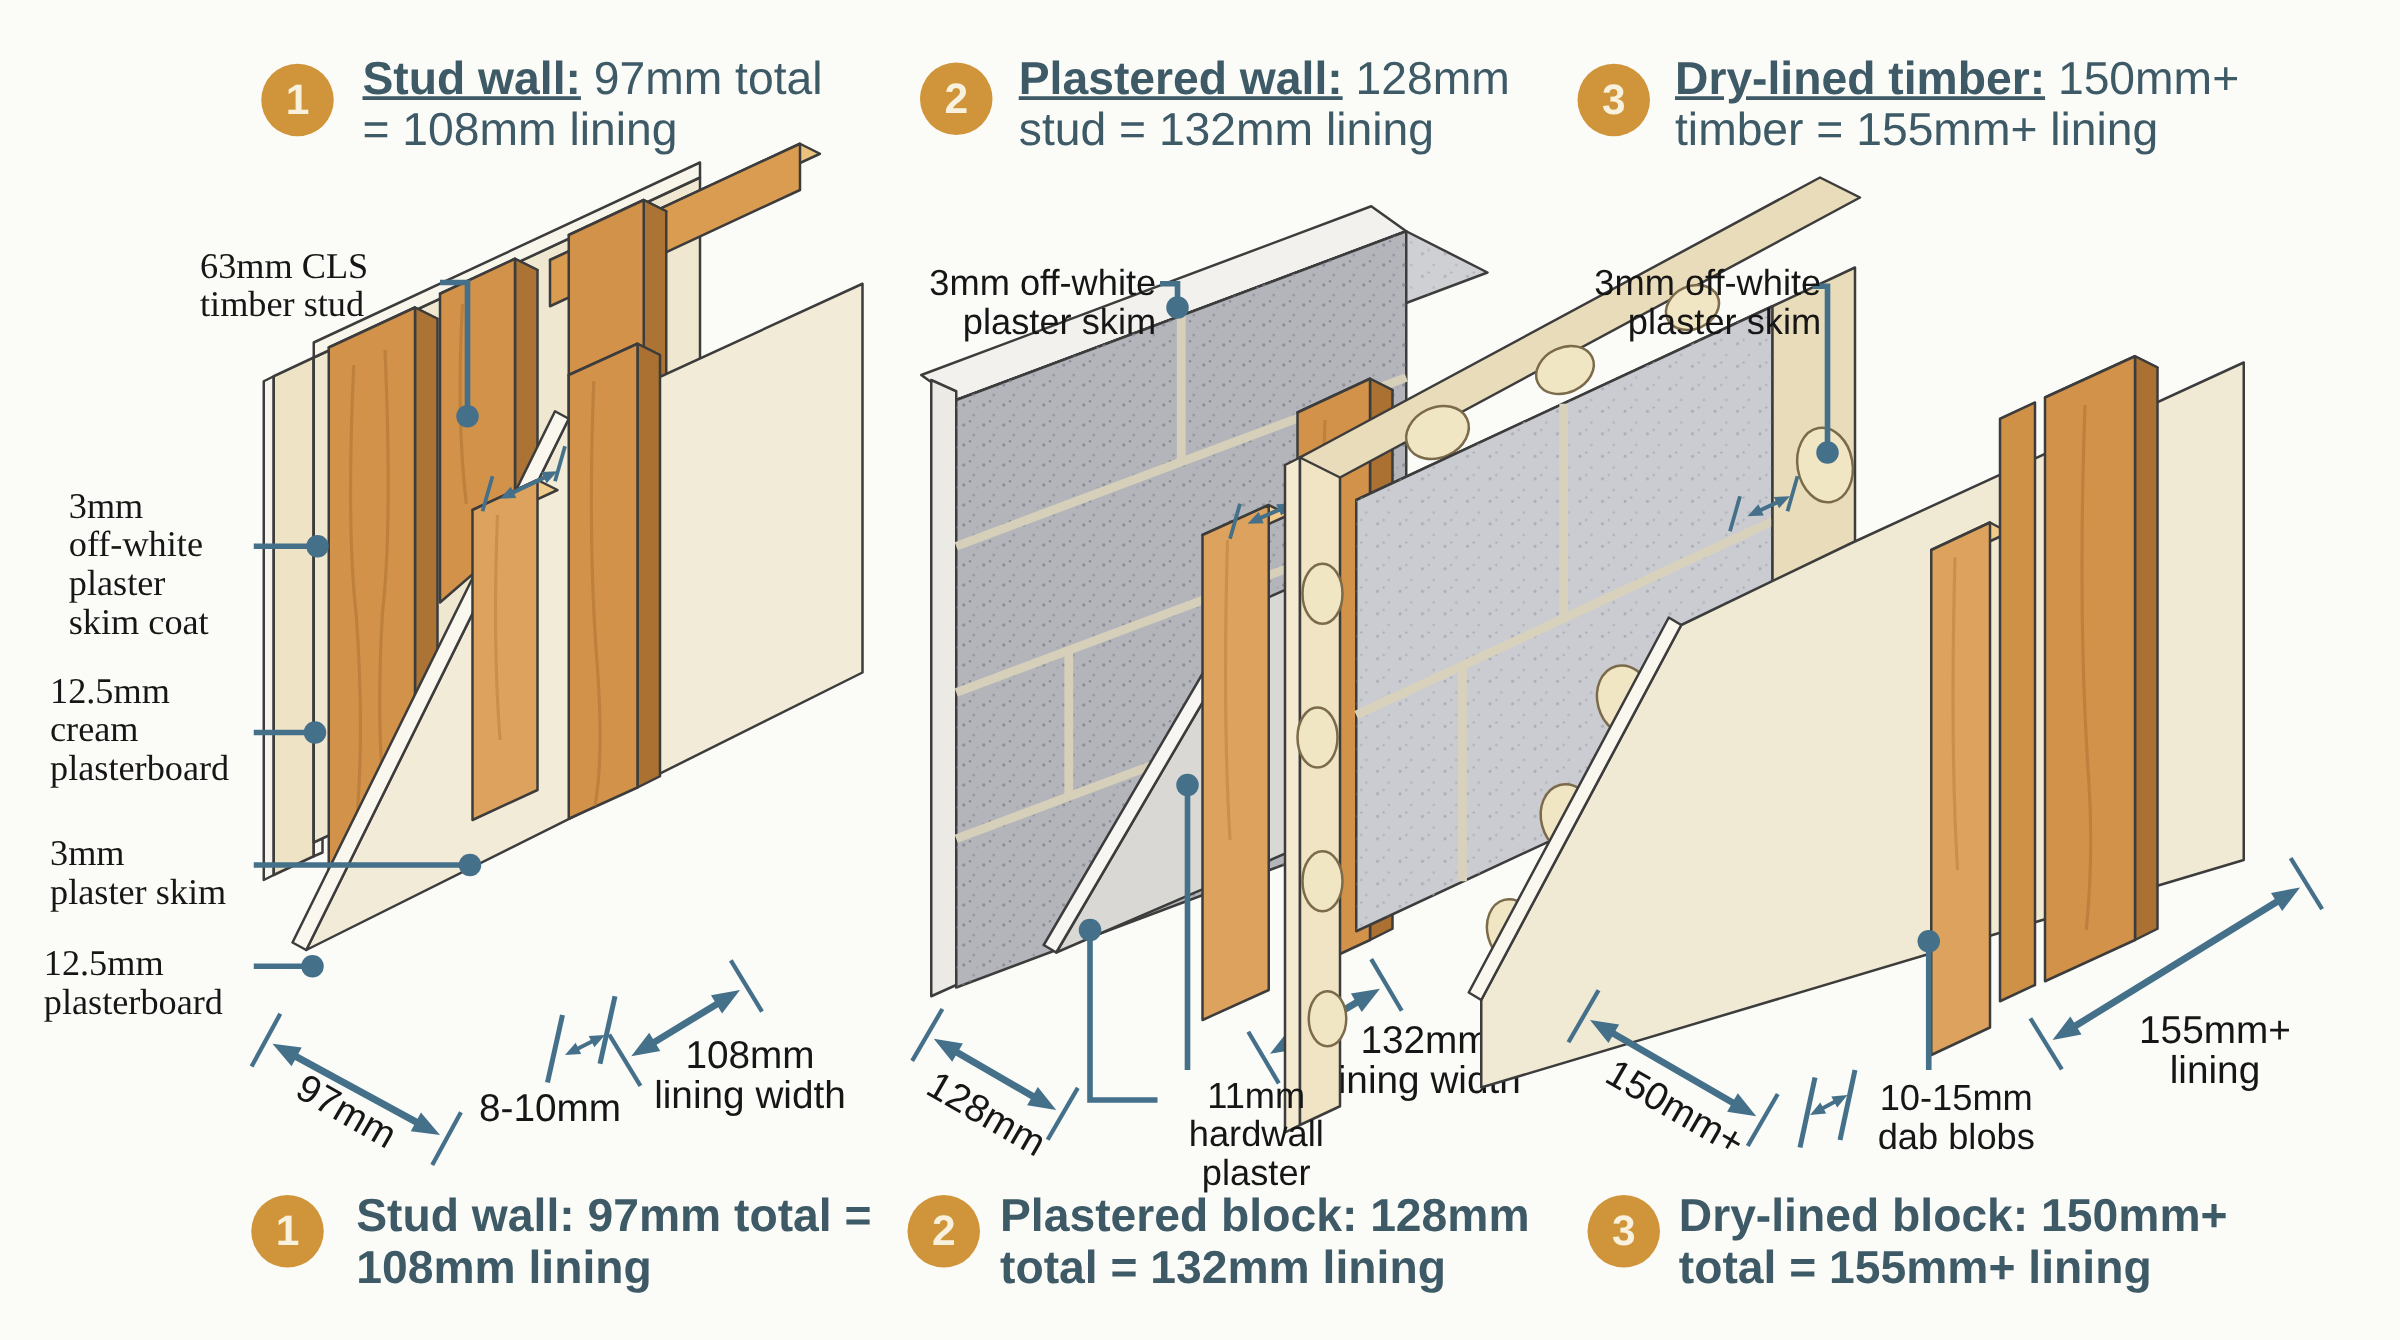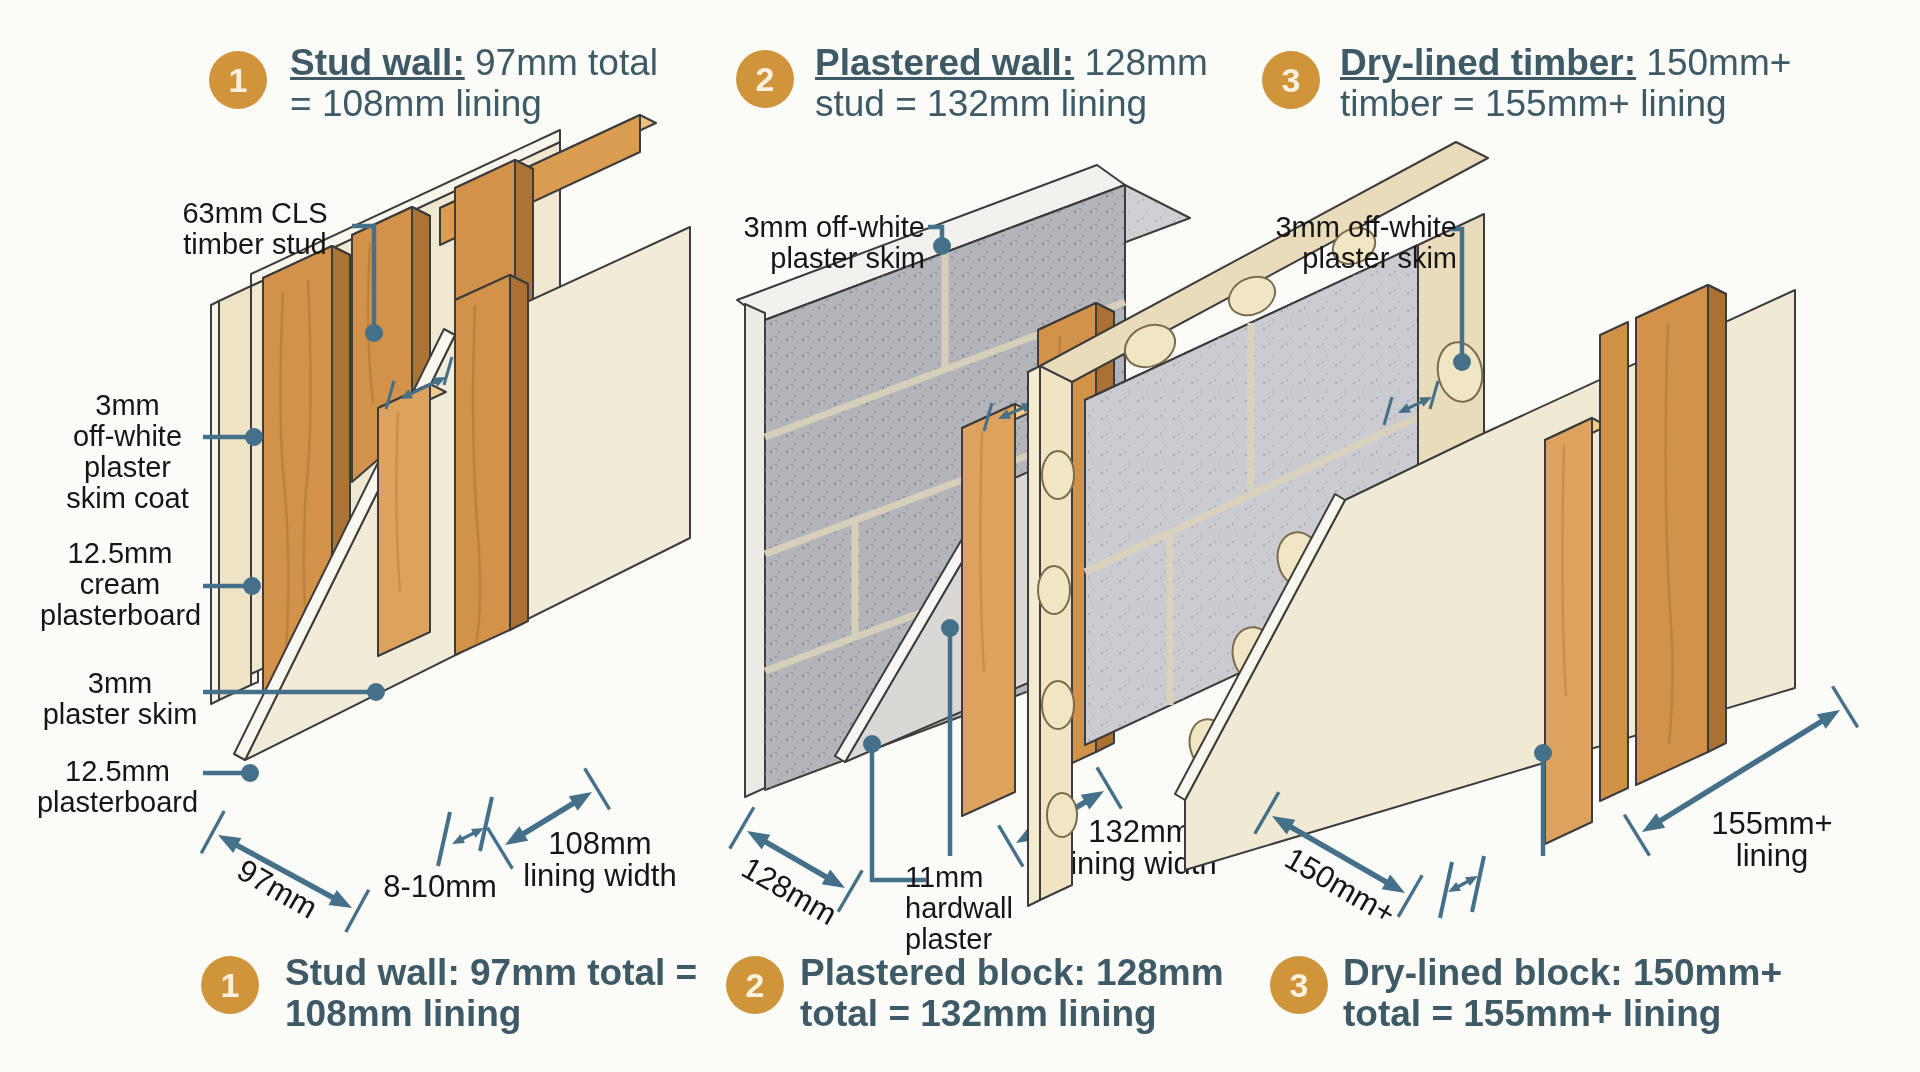--- a/index.html
+++ b/index.html
@@ -6,21 +6,21 @@
   body{width:1920px;height:1072px;background:#fbfbf8;font-family:"Liberation Sans",sans-serif;overflow:hidden;}
   .canvas{position:relative;width:1920px;height:1072px;}
   svg#art{position:absolute;left:0;top:0;}
   .poly{stroke:#3c3c3c;stroke-width:2;stroke-linejoin:round;}
   .badge{position:absolute;width:58px;height:58px;border-radius:50%;background:#d0953a;color:#f8f1dd;
          font-weight:bold;font-size:34px;display:flex;align-items:center;justify-content:center;}
   .headline{position:absolute;color:#3d5a66;font-size:37px;line-height:41px;}
   .headline b{font-weight:bold;text-decoration:underline;}
   .footline{position:absolute;color:#3d5a66;font-size:37px;line-height:41px;font-weight:bold;}
   .lbl{position:absolute;color:#161616;font-size:29px;line-height:31px;white-space:pre-line;text-align:right;}
-  .r{text-align:center;} .c{text-align:left;}
+  .r{text-align:left;font-family:Liberation Serif, serif;} .c{text-align:center;}
   .dimtxt{font-family:"Liberation Sans",sans-serif;font-size:31px;fill:#161616;}
 </style>
 </head>
 <body>
 
 <div class="canvas">
 
 <svg id="art" width="1920" height="1072" viewBox="0 0 1920 1072">
   <defs>
     <pattern id="speck" width="16" height="16" patternUnits="userSpaceOnUse">
@@ -312,20 +312,22 @@
 <div class="lbl r" style="left:35px;top:756px;width:165px;">12.5mm
 plasterboard</div>
 
 <div class="lbl" style="left:730px;top:212px;width:195px;">3mm off-white
 plaster skim</div>
 <div class="lbl c" style="left:905px;top:862px;width:200px;">11mm
 hardwall plaster</div>
 
 <div class="lbl" style="left:1262px;top:212px;width:195px;">3mm off-white
 plaster skim</div>
+<div class="lbl c" style="left:1495px;top:864px;width:140px;">10-15mm
+dab blobs</div>
 
 <div class="badge" style="left:201px;top:956px;">
       <span>1</span>
     </div>
 <div class="footline" style="left:285px;top:952px;width:430px;"><span>Stud wall: 97mm total = 108mm lining</span></div>
 
 <div class="badge" style="left:726px;top:956px;">
       <span>2</span>
     </div>
 <div class="footline" style="left:800px;top:952px;width:465px;"><span>Plastered block: 128mm total = 132mm lining</span></div>

